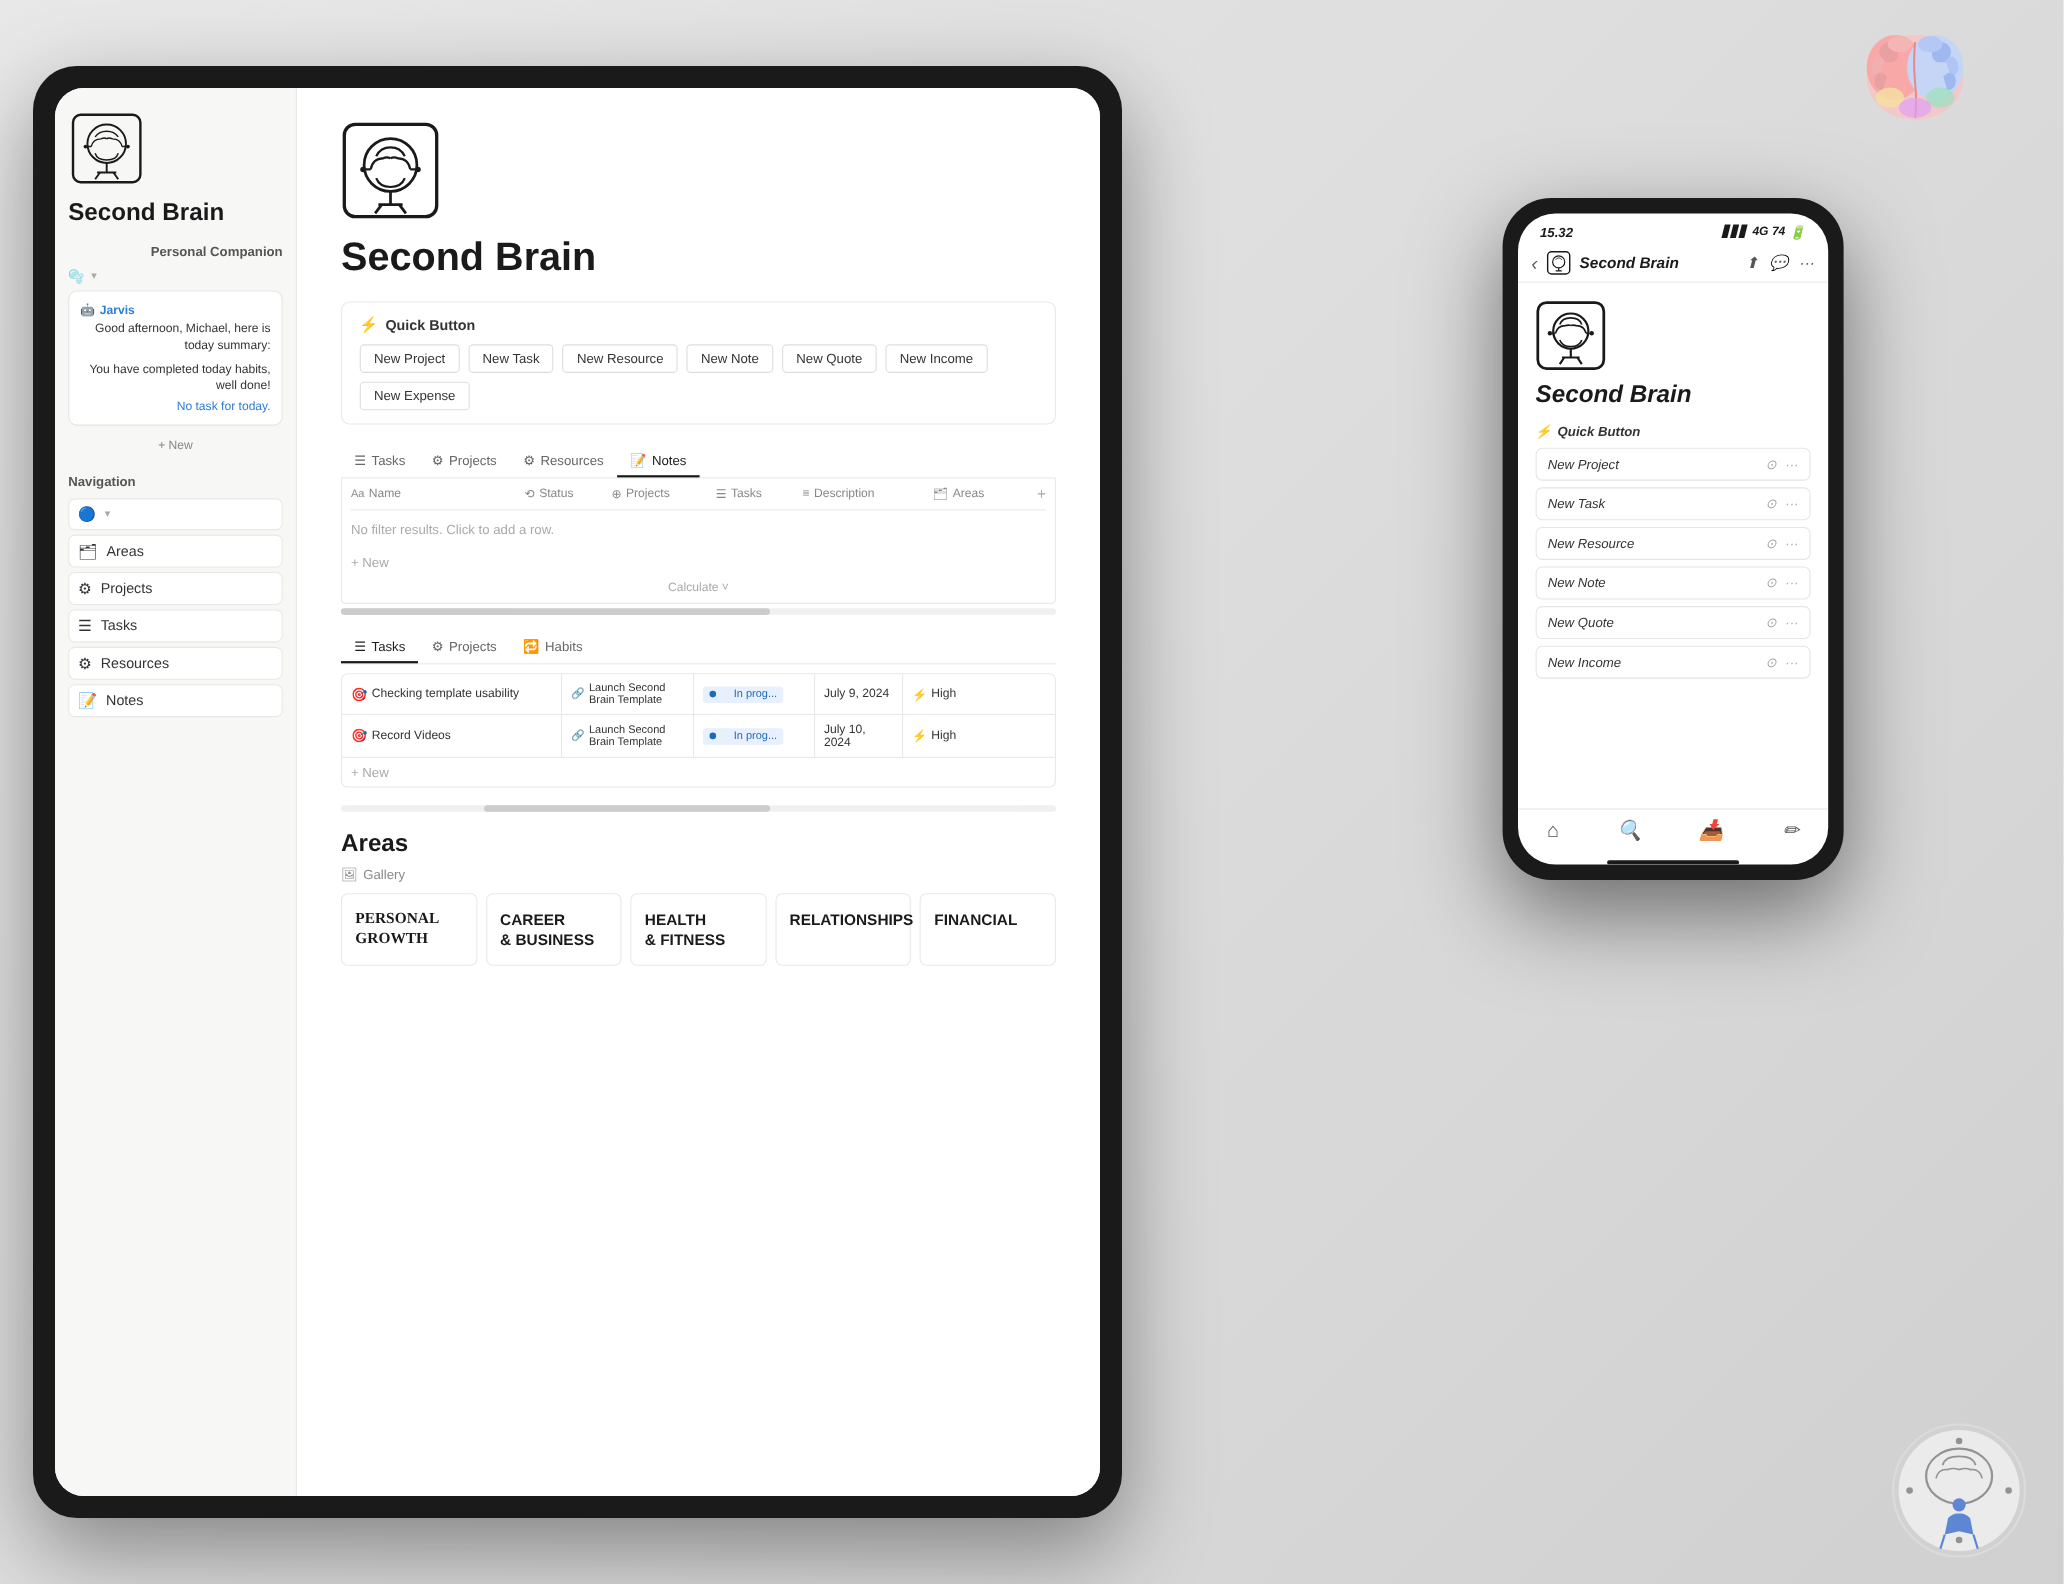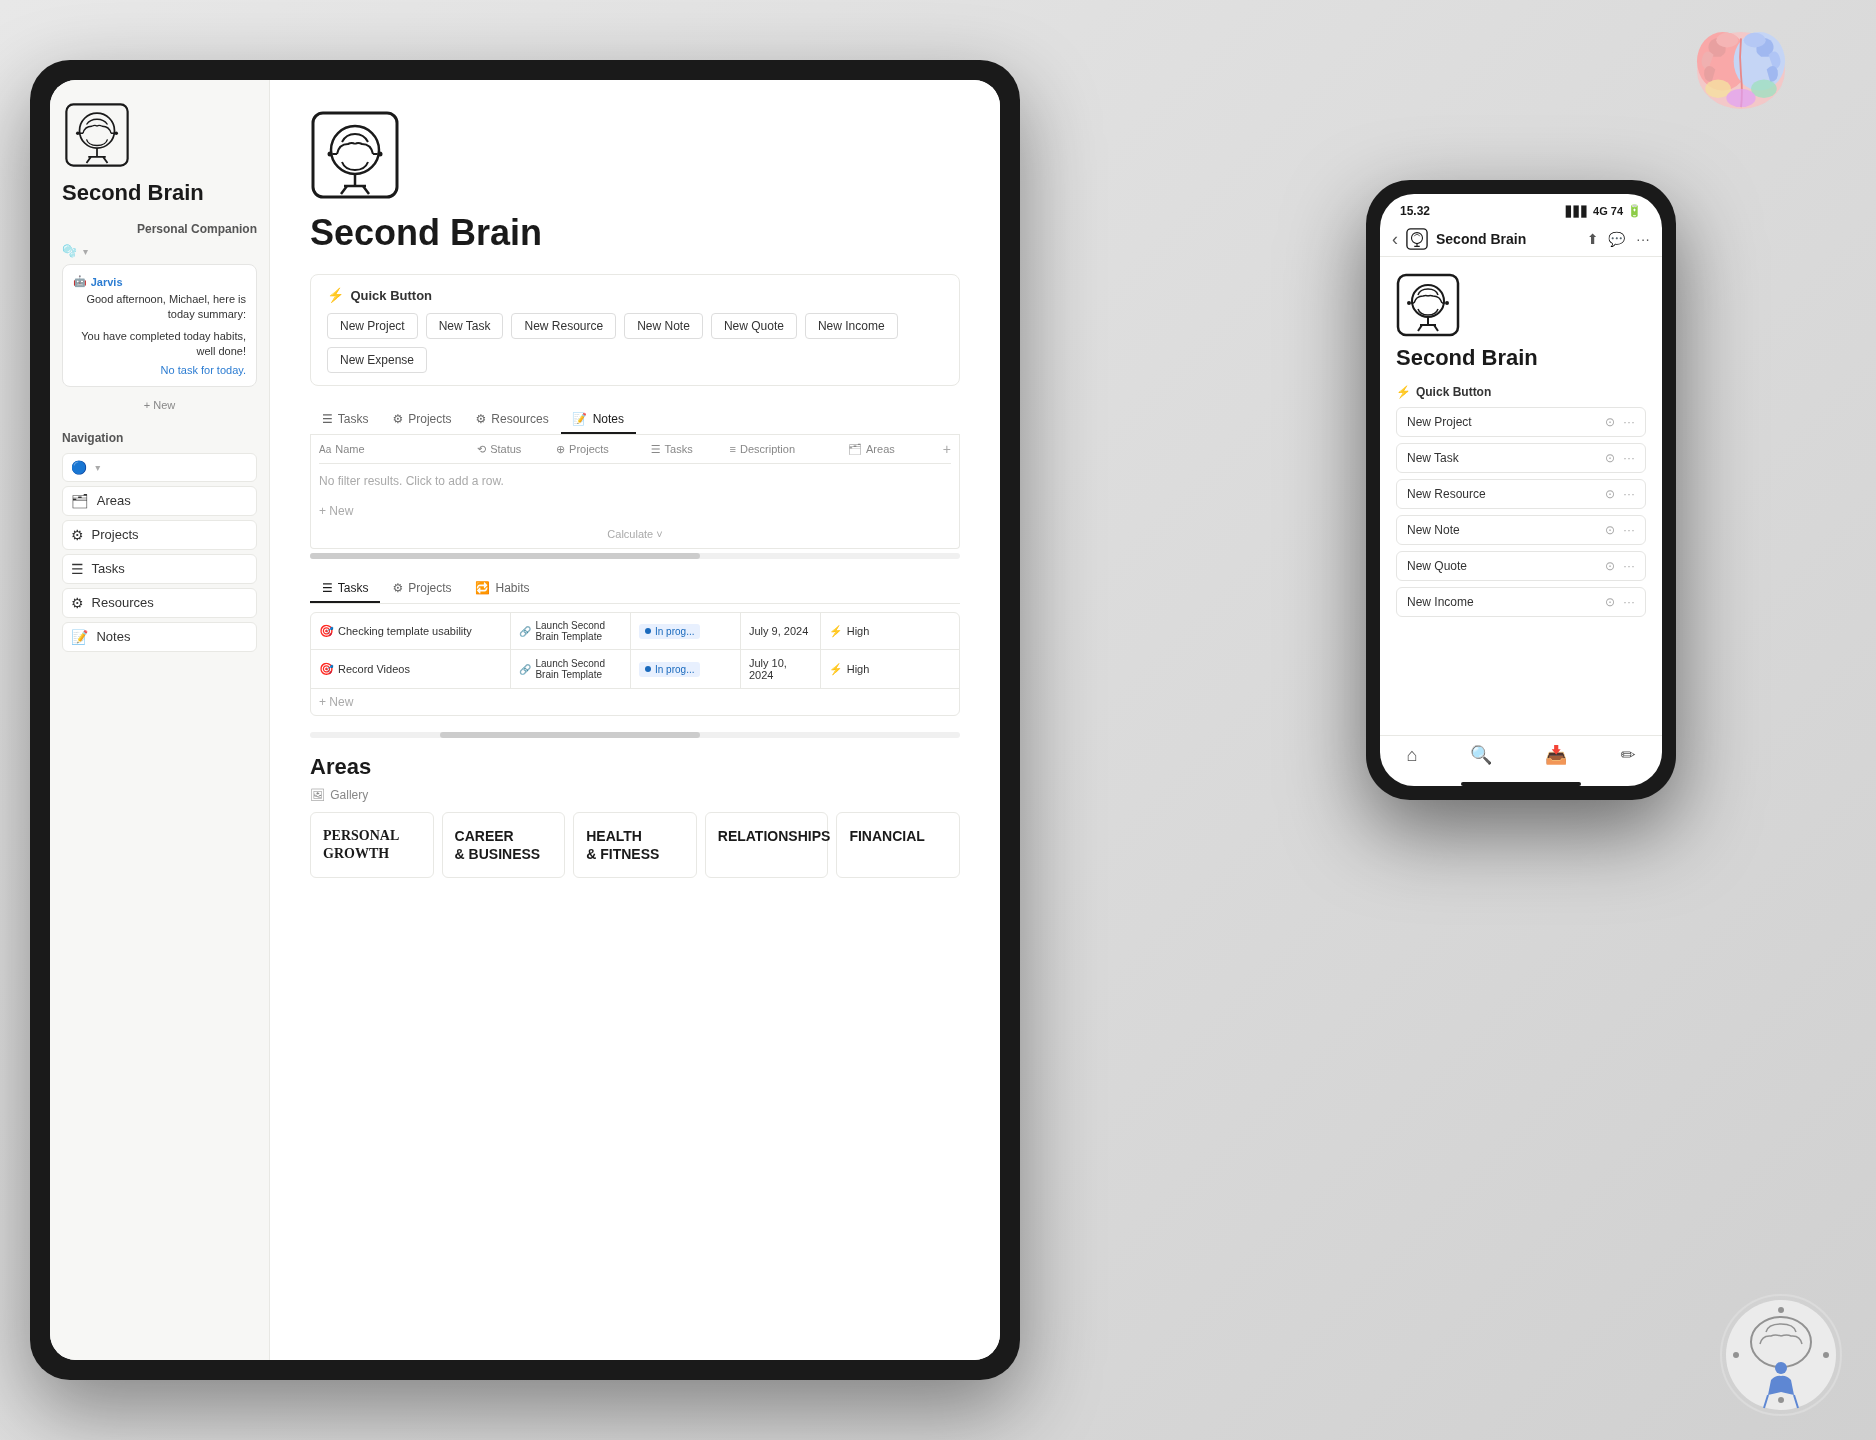--- a/index.html
+++ b/index.html
@@ -297,21 +297,21 @@
       border-right: 1px solid #e8e8e4;
       display: flex;
       align-items: center;
     }
     .tasks-table-row > div:last-child { border-right: none; }
     .task-icon { font-size: 12px; color: #888; }
 
     .status-badge {
       display: inline-flex;
       align-items: center;
-      gap: 4px;
+      gap: 16px;
       background: #e8f0fe;
       color: #1a6abd;
       border-radius: 3px;
       padding: 2px 6px;
       font-size: 10px;
     }
     .status-dot {
       width: 6px; height: 6px;
       border-radius: 50%;
       background: #1a6abd;
@@ -375,20 +375,21 @@
       box-shadow: 0 30px 80px rgba(0,0,0,0.5);
     }
     .phone-screen {
       width: 100%;
       height: 100%;
       background: #ffffff;
       border-radius: 34px;
       overflow: hidden;
       display: flex;
       flex-direction: column;
+      font-style: italic;
     }
     .phone-status-bar {
       display: flex;
       justify-content: space-between;
       align-items: center;
       padding: 10px 20px 4px;
       font-size: 12px;
       font-weight: 600;
       color: #1a1a1a;
     }

